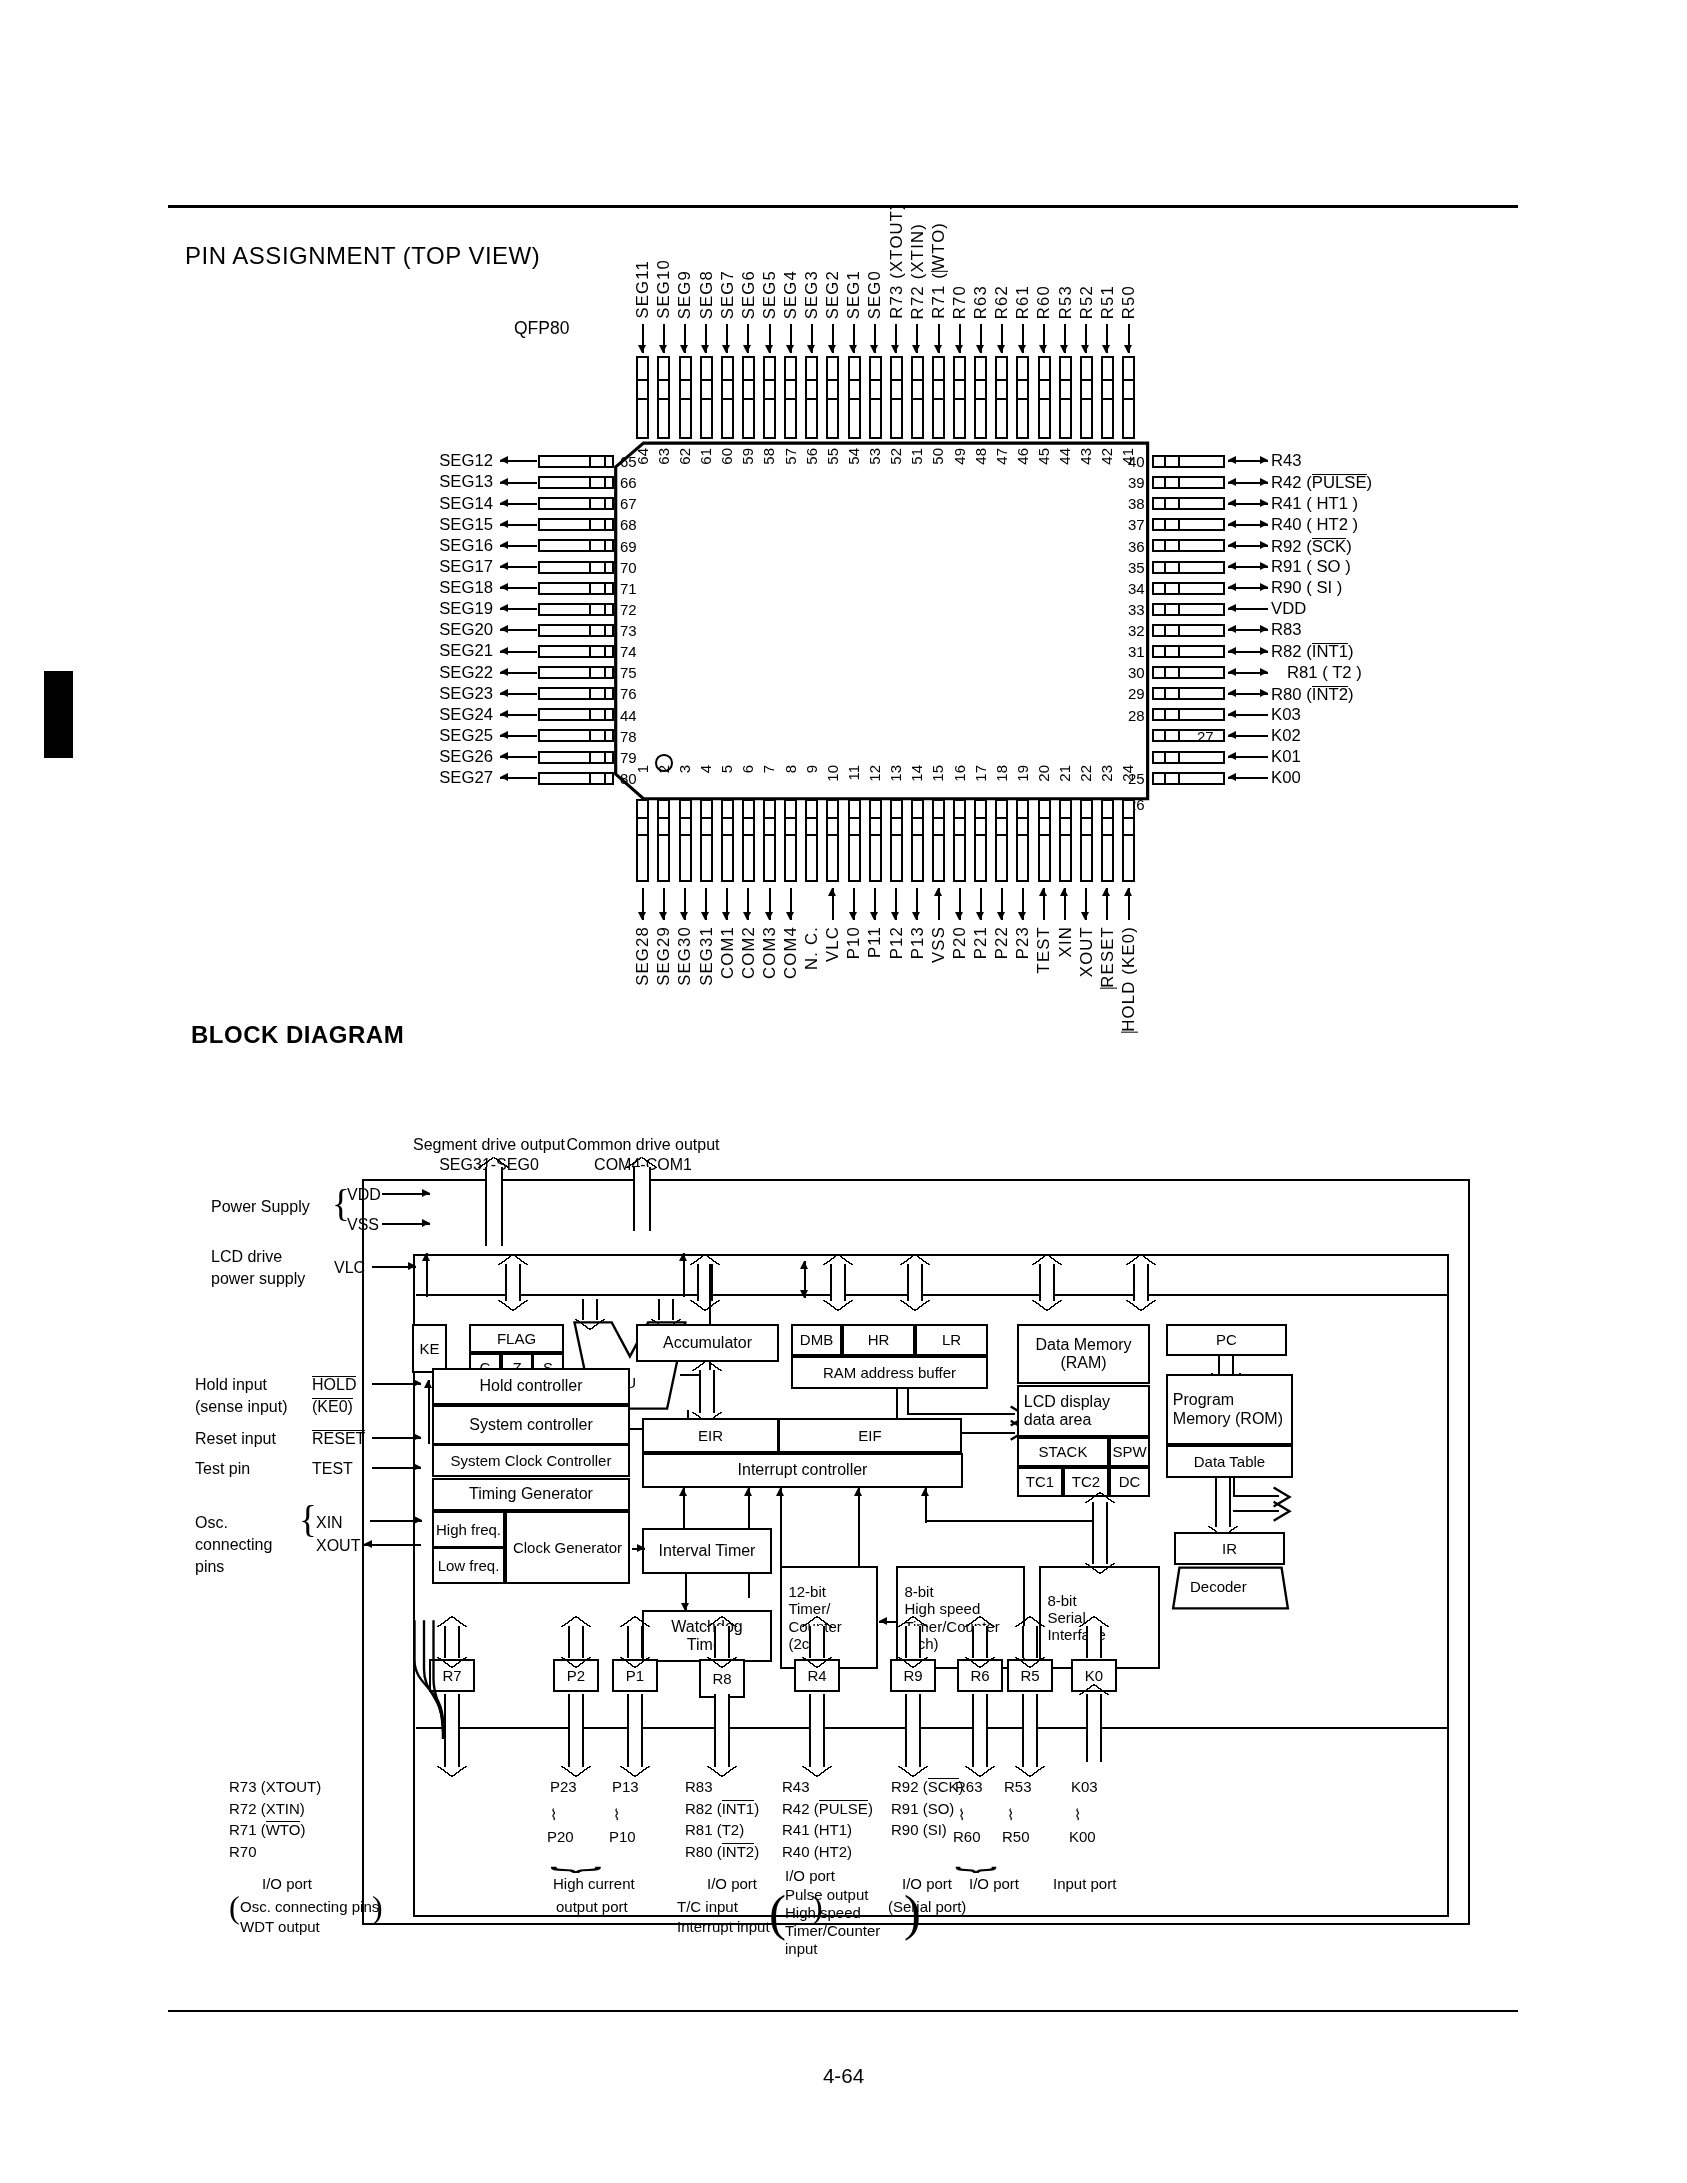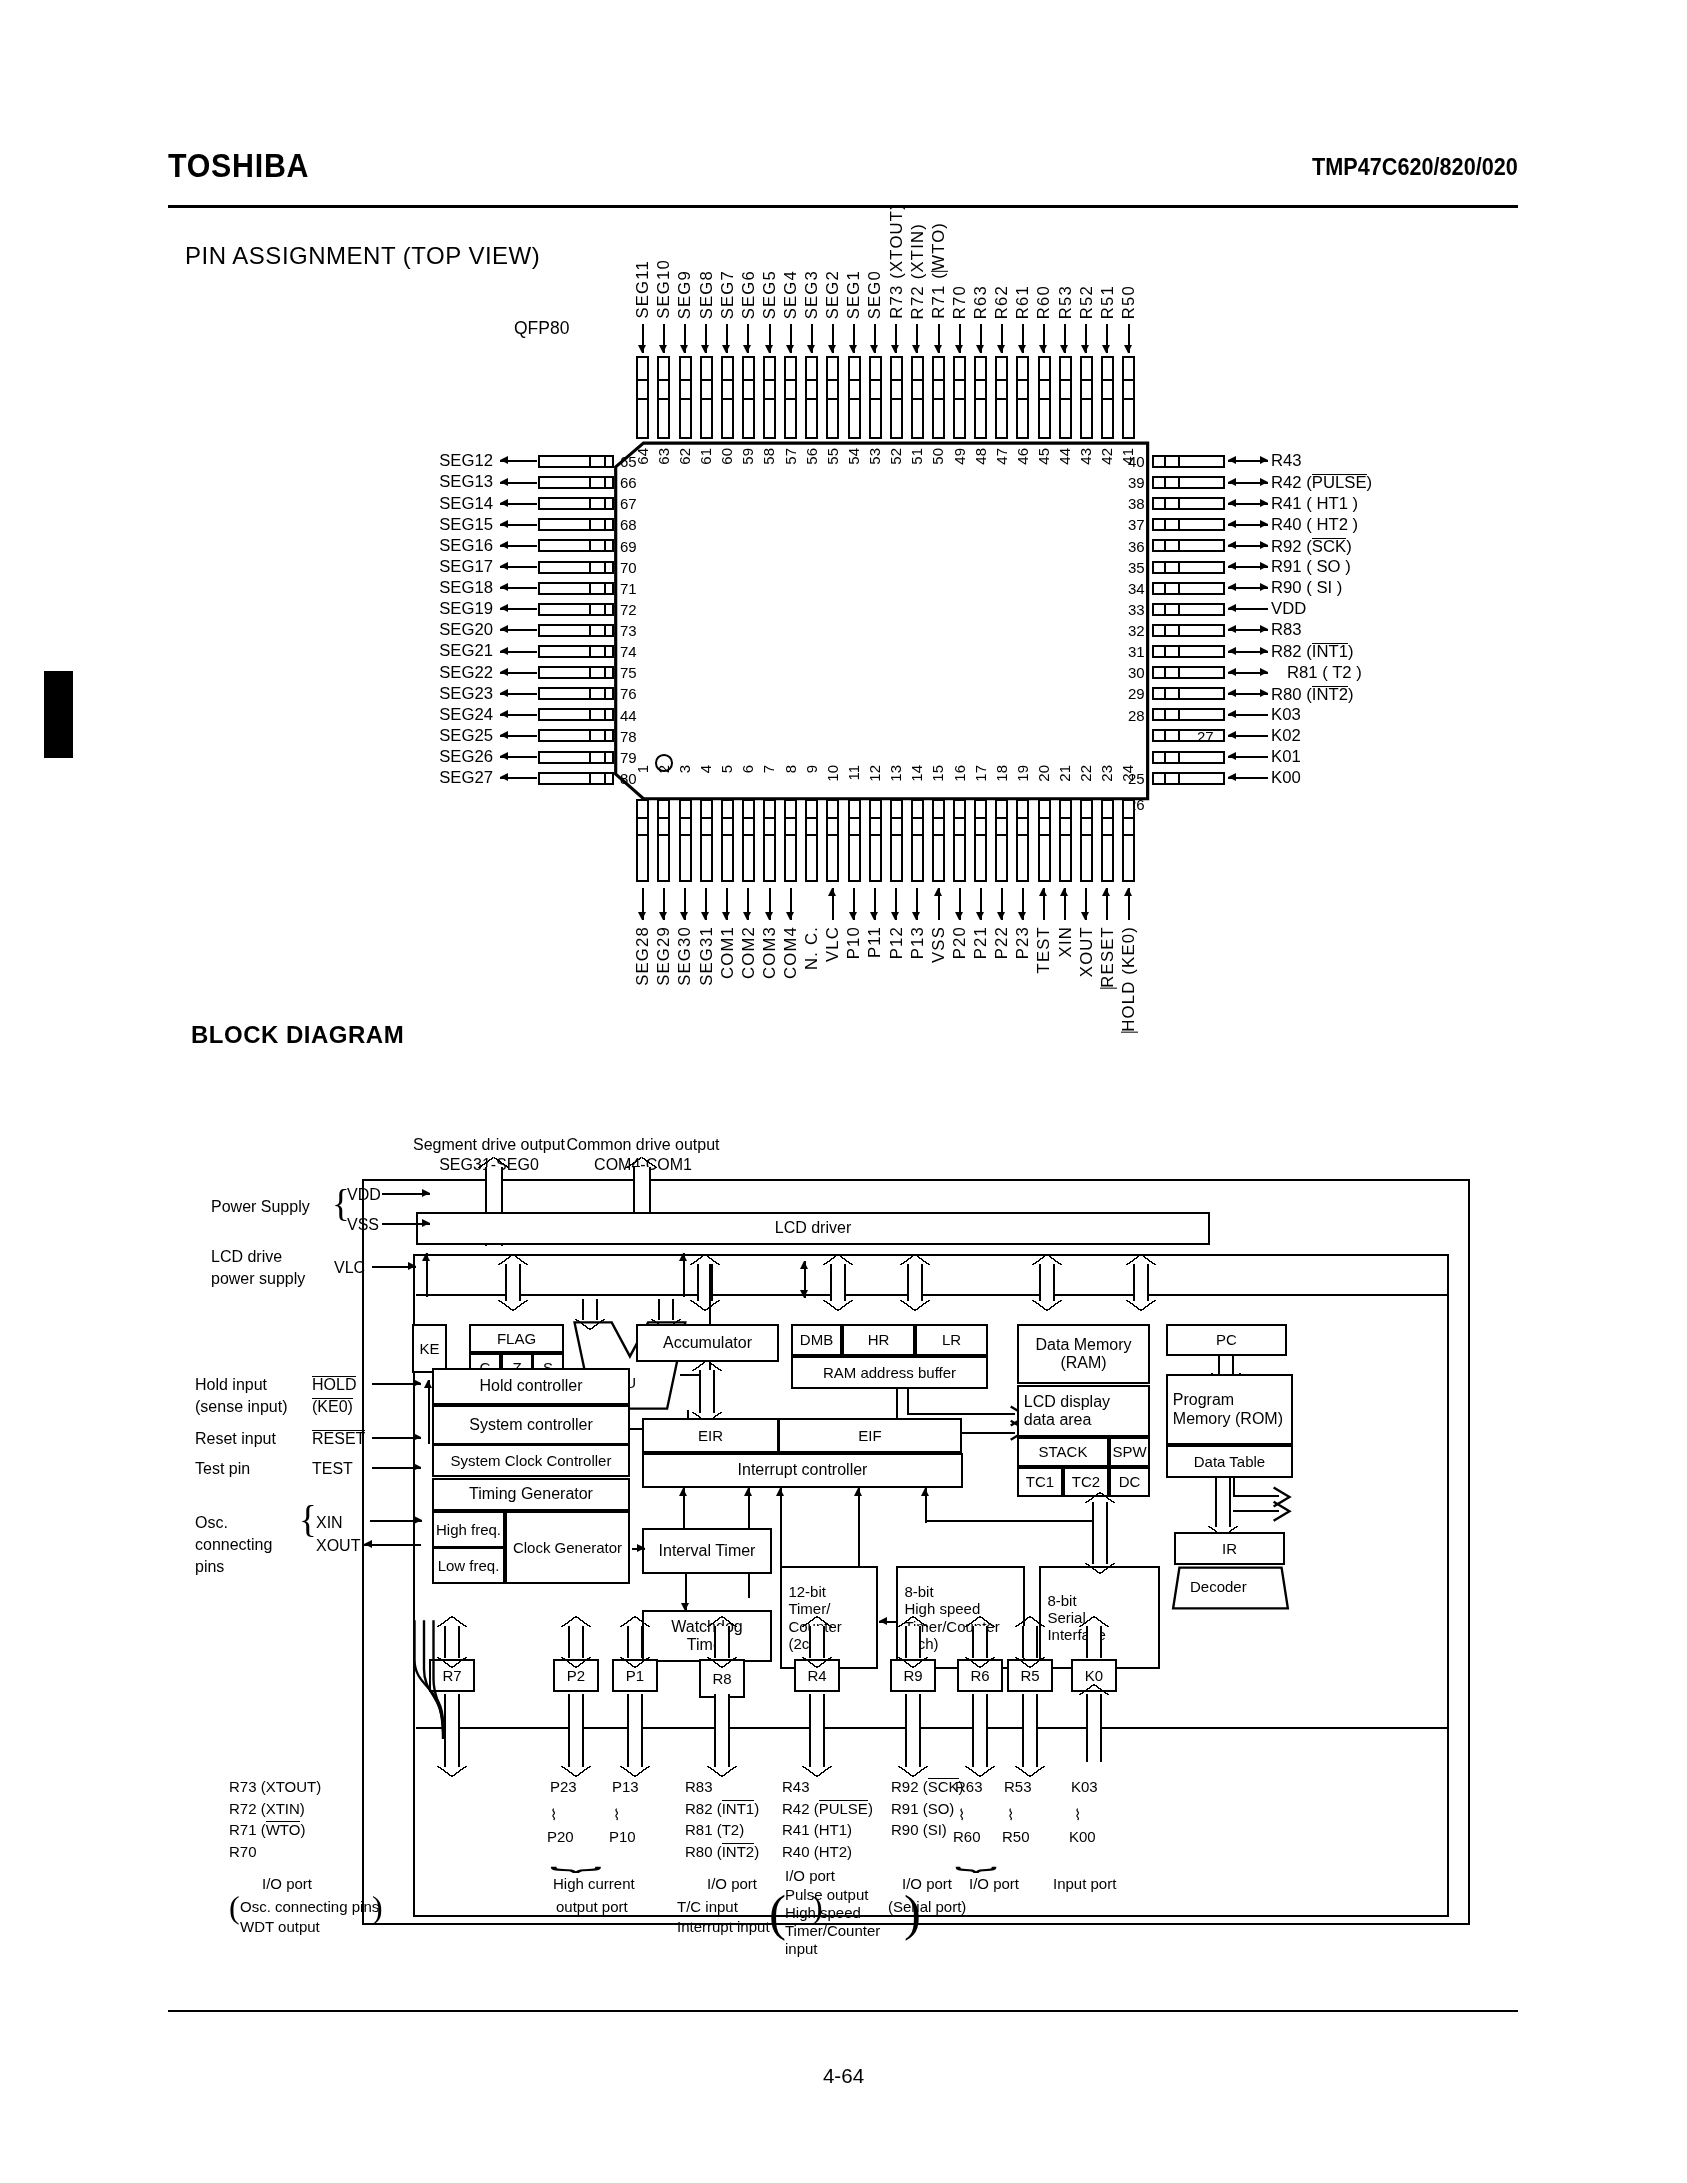--- a/index.html
+++ b/index.html
@@ -153,24 +153,20 @@
 
   
   #footer-rule { position:absolute; left:168px; top:2010px; width:1350px; height:2.4px; background:#000; }
   #pageno { position:absolute; left:0; right:0; top:2064px; text-align:center; font-size:20.6px; }
 </style>
 </head>
 <body>
 
 <div class="page">
 
-  <div id="header">
-    <div id="brand">TOSHIBA</div>
-    <div id="partno">TMP47C620/820/020</div>
-  </div>
   <div id="header-rule"></div>
 
   <div class="section-title" id="t-pin">PIN ASSIGNMENT (TOP VIEW)</div>
   <div id="qfp-label">QFP80</div>
   <div id="margin-tab"></div>
 
   <div id="pinblk">
 
     <svg width="1048" height="802" style="position:absolute;left:0;top:0;" viewBox="0 0 1320 1010">
       <polygon points="250,228 885,228 885,676 250,676 215,645 215,258" fill="none" stroke="#000" stroke-width="4"></polygon>
@@ -760,23 +756,20 @@
     <div class="lbl-c" style="left:329px; top:79px; width:246px;">
       <span>Common drive output</span><br>
       <span>COM4-COM1</span>
     </div>
 
     <div id="blk-outer"></div>
 
     <div class="fatbus-up" style="left:294px; top:111px; width:17.5px; height:79px;"></div>
     <div class="fatbus-up" style="left:442px; top:111px; width:17.5px; height:64px;"></div>
 
-    <div class="bbox" style="left:225px; top:156px; width:794px; height:33px;">
-      <span>LCD driver</span>
-    </div>
 
     <div id="blk-inner"></div>
 
     <div class="brace" style="left:141px; top:129px;">{</div>
     <div class="lbl" style="left:20px; top:141px;">Power Supply</div>
     <div class="lbl" style="left:156px; top:129px;">VDD</div>
     <div class="lbl" style="left:156px; top:159px;">VSS</div>
     <div class="arrow-right-h" style="left:191px; top:137px; width:48px;"></div>
     <div class="arrow-right-h" style="left:191px; top:167px; width:48px;"></div>
 

